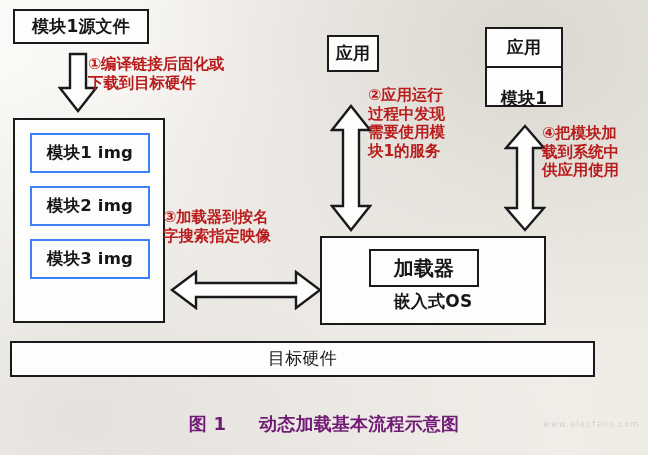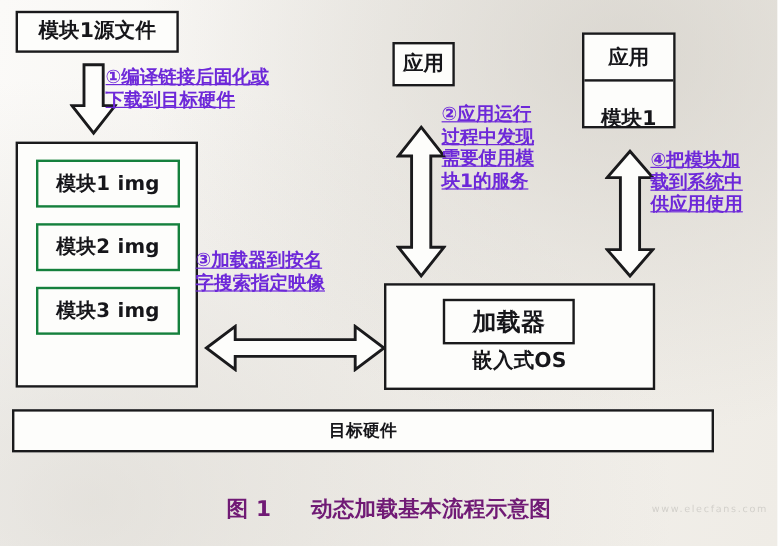--- a/index.html
+++ b/index.html
@@ -40,24 +40,23 @@
   .cjk {
     font-family: "DejaVu Sans", "Liberation Sans", sans-serif;
     font-weight: 600;
     letter-spacing: 0.2px;
   }
   .label-text {
     position: absolute;
     font-size: 15.5px;
     font-weight: 700;
     line-height: 18.5px;
-    color: #6d28d9;
+    color: #b91c1c;
     white-space: pre-line;
     letter-spacing: -0.1px;
-    text-decoration: underline;
   }
 
   
   #src-file-box {
     left: 13px; top: 9px; width: 136px; height: 35px;
     font-size: 17px; font-weight: 700;
   }
   #img-manager-box {
     left: 13px; top: 118px; width: 152px; height: 205px;
     display: block;
@@ -67,21 +66,21 @@
     position: absolute;
     left: 0; right: 0; bottom: 6px;
     text-align: center;
     font-size: 16.5px;
     font-weight: 700;
   }
   .img-item {
     position: absolute;
     left: 15px; width: 120px; height: 40px;
     box-sizing: border-box;
-    border: 2px solid #15803d;
+    border: 2px solid #3b82f6;
     background: #fdfdfb;
     display: flex; align-items: center; justify-content: center;
     font-size: 16.5px; font-weight: 700;
   }
   #img-item-1 { top: 13px; }
   #img-item-2 { top: 66px; }
   #img-item-3 { top: 119px; }
 
   #app-box-left {
     left: 327px; top: 35px; width: 52px; height: 37px;
@@ -122,21 +121,21 @@
   }
   #os-label {
     position: absolute;
     left: 0; right: 0; top: 55px;
     text-align: center;
     font-size: 17px; font-weight: 700;
   }
 
   #hardware-bar {
     left: 10px; top: 341px; width: 585px; height: 36px;
-    font-size: 14px; font-weight: 700;
+    font-size: 17px; font-weight: 400;
   }
 
   
   .arrow-svg { position: absolute; }
   .arrow-svg polygon {
     fill: #fdfdfb;
     stroke: #1a1a1c;
     stroke-width: 2.4;
     stroke-linejoin: miter;
   }

